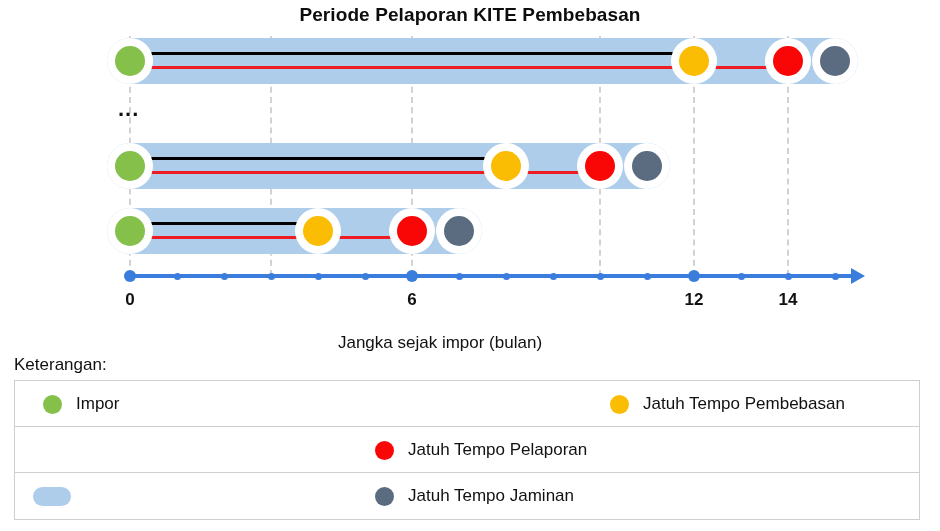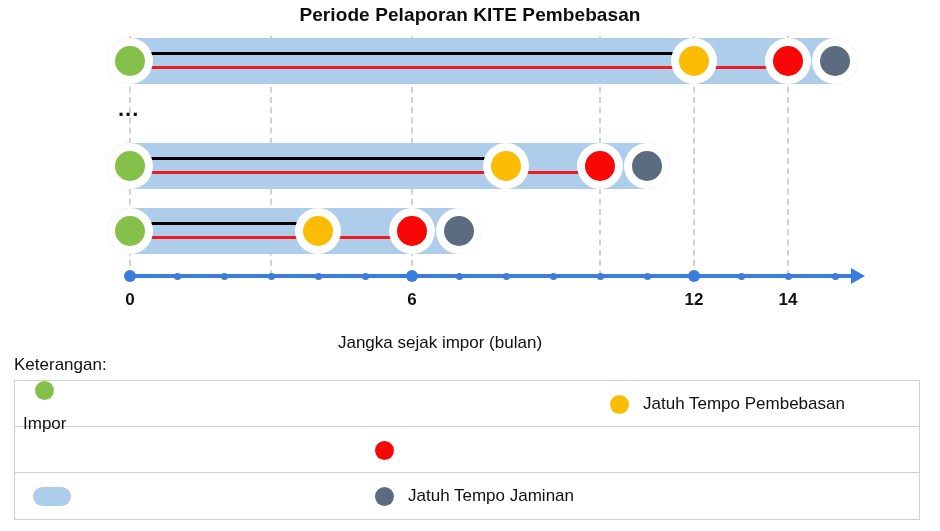--- a/index.html
+++ b/index.html
@@ -204,32 +204,33 @@
       <div class="axis-tick-label" style="width: 40px; left: 392px; top: 290px;">6</div>
       <div class="axis-tick-label" style="width: 40px; left: 674px; top: 290px;">12</div>
       <div class="axis-tick-label" style="width: 40px; left: 768px; top: 290px;">14</div>
     </div>
 </div>
 <div id="axis-title">Jangka sejak impor (bulan)</div>
 
 <div id="keterangan-label">Keterangan:</div>
 <div id="legend-box">
     <div class="legend-row">
-      <div class="legend-item" style="left: 8px; flex-direction: column;">
+      <div class="legend-item" style="left: 28px;">
         <span class="sw sw-dot" style="background: rgb(132, 192, 74);"></span>
         <span class="legend-text">Impor</span>
       </div>
       <div class="legend-item" style="left: 595px;">
         <span class="sw sw-dot" style="background: rgb(251, 188, 4);"></span>
         <span class="legend-text">Jatuh Tempo Pembebasan</span>
       </div>
     </div>
     <div class="legend-row">
       <div class="legend-item" style="left: 360px;">
         <span class="sw sw-dot" style="background: rgb(249, 6, 6);"></span>
+        <span class="legend-text">Jatuh Tempo Pelaporan</span>
       </div>
     </div>
     <div class="legend-row">
       <div class="legend-item" style="left: 18px;">
         <span class="sw sw-capsule"></span>
       </div>
       <div class="legend-item" style="left: 360px; justify-content: space-between;">
         <span class="sw sw-dot" style="background: rgb(91, 107, 128);"></span>
         <span class="legend-text">Jatuh Tempo Jaminan</span>
       </div>

